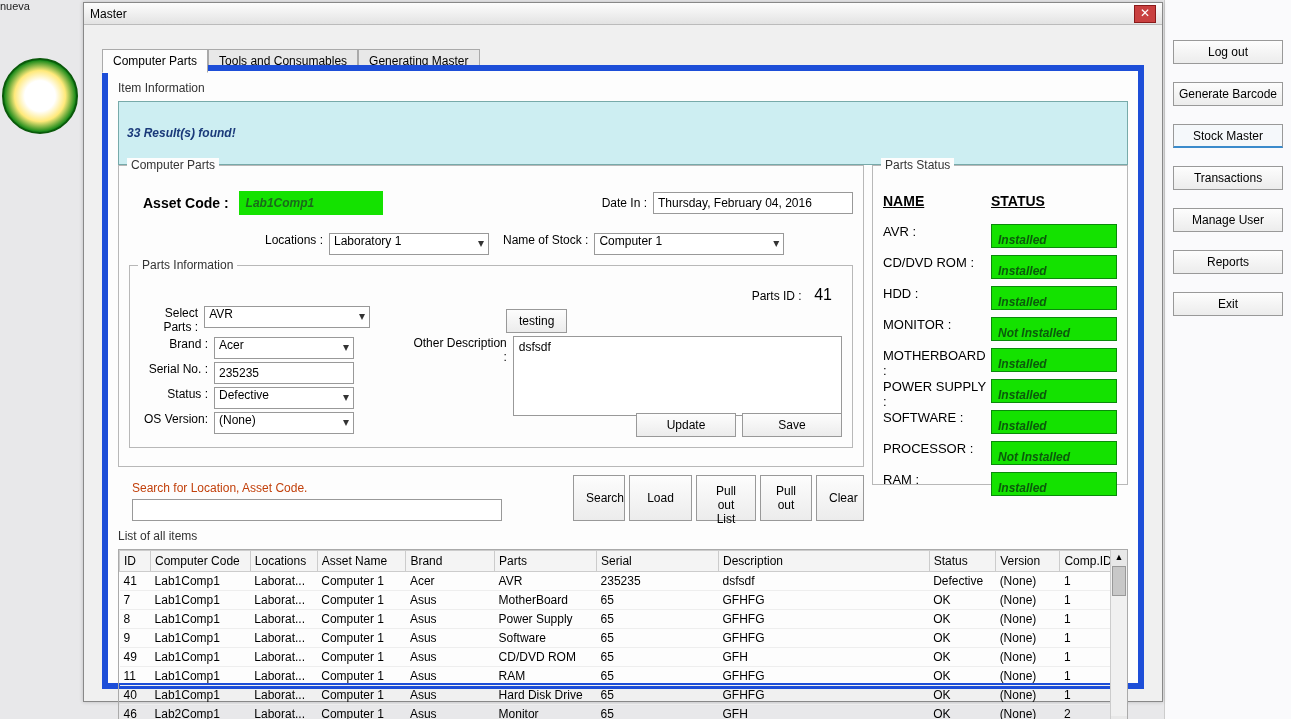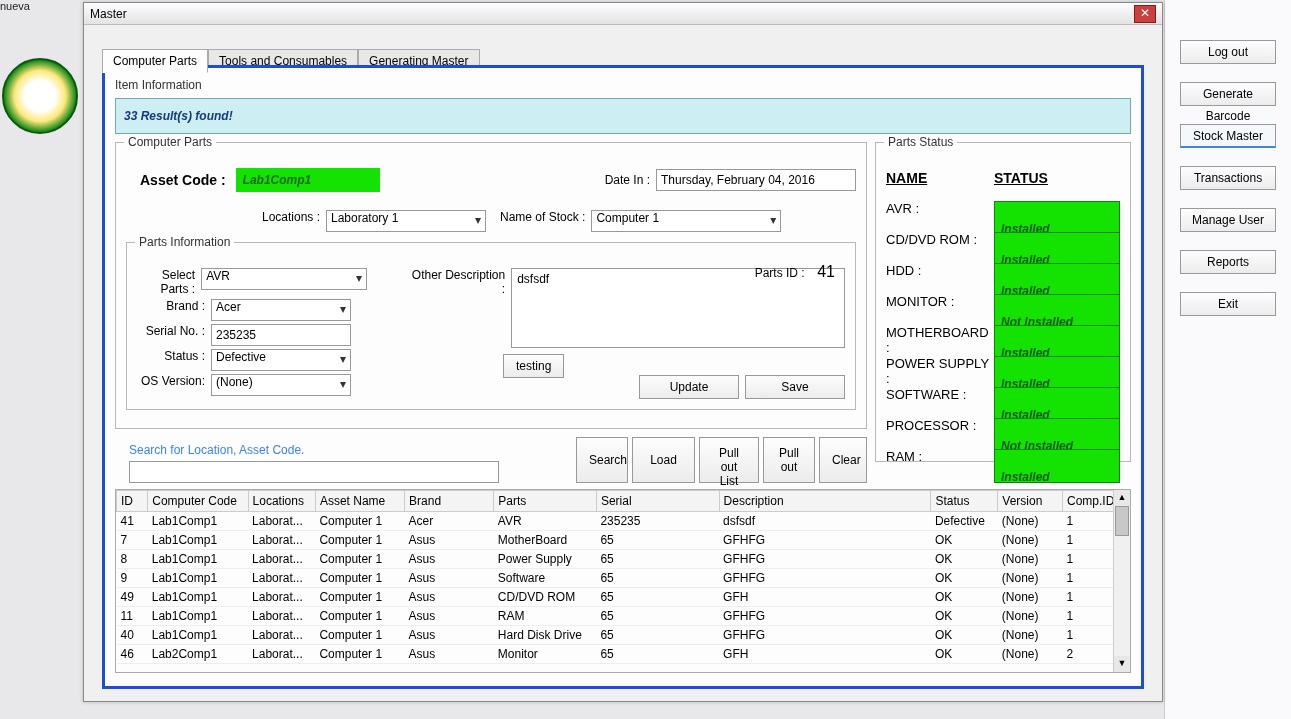--- a/index.html
+++ b/index.html
@@ -1,51 +1,51 @@
 <!DOCTYPE html>
 <html><head>
 <meta charset="utf-8">
 <style>
 * { box-sizing: border-box; font-family: 'Segoe UI', Tahoma, sans-serif; font-size: 12px; }
 body { margin: 0; background: #e8e8ea; width: 1291px; height: 719px; position: relative; overflow: hidden; }
 .sidebar-right { position: absolute; right: 0; top: 0; width: 127px; height: 100%; background: #fafafc; border-left: 1px solid #ccc; padding-top: 36px; }
-.sidebar-btn { display: block; width: 96px; margin: 4px auto 18px; height: 24px; background: linear-gradient(#fdfdfd,#ececec); border: 1px solid #999; cursor: pointer; text-align: center; line-height: 22px; }
+.sidebar-btn { display: block; width: 110px; margin: 4px auto 18px; height: 24px; background: linear-gradient(#fdfdfd,#ececec); border: 1px solid #999; cursor: pointer; text-align: center; line-height: 22px; }
 .sidebar-btn.active { border-bottom: 2px solid #3a8bcc; background: #f5f8fb; }
 .logo { position: absolute; left: 2px; top: 58px; width: 80px; height: 80px; }
 .logo-circle { width: 76px; height: 76px; border-radius: 50%; background: radial-gradient(#fff 30%, #ffe97a 50%, #1a8a1a 70%); border: 2px solid #0b5a0b; position: relative; }
 .topleft { position: absolute; left: 0; top: 0; font-size: 11px; color: #222; }
 .window { position: absolute; left: 83px; top: 2px; width: 1080px; height: 700px; background: #f0f0f0; border: 1px solid #888; box-shadow: 0 0 4px rgba(0,0,0,.2); }
 .titlebar { height: 22px; background: linear-gradient(#fdfdfd,#e3e3e3); border-bottom: 1px solid #bbb; padding: 0 6px; line-height: 22px; display: flex; justify-content: space-between; }
 .closebtn { width: 22px; height: 18px; margin-top: 2px; background: #c94040; border: 1px solid #8a1a1a; color: #fff; text-align: center; line-height: 14px; font-size: 12px; cursor: pointer; }
 .tabrow { margin: 24px 0 0 18px; display: flex; }
 .tab { padding: 4px 10px; border: 1px solid #aaa; background: #e8e8e8; cursor: pointer; }
 .tab.active { background: #fdfdfd; border-bottom: 1px solid #fdfdfd; position: relative; z-index: 2; }
-.panel { position: absolute; left: 18px; top: 62px; right: 18px; bottom: 12px; border: 3px solid #1d4ed8; background: #fdfdfd; padding: 8px 10px; }
+.panel { position: absolute; left: 18px; top: 62px; right: 18px; bottom: 12px; border: 6px solid #1d4ed8; background: #fdfdfd; padding: 8px 10px; }
 .section-label { display: block; margin: 2px 0 6px 0; color: #333; }
-.result-bar { border: 1px solid #7aa; background: #cdeef2; padding: 10px 8px; color: #1a3a7a; font-style: italic; font-weight: bold; margin-bottom: 8px; }
+.result-bar { border: 1px solid #7aa; background: #cdeef2; padding: 24px 8px; color: #1a3a7a; font-style: italic; font-weight: bold; }
 .groupbox { border: 1px solid #b8b8b8; position: relative; padding: 22px 10px 10px 10px; margin-bottom: 8px; }
 .groupbox > .legend { position: absolute; top: -8px; left: 8px; background: #fdfdfd; padding: 0 4px; color: #333; }
 .flex-top { display: flex; }
 .leftcol { flex: 1; }
 .rightcol { width: 256px; margin-left: 8px; }
 .row { display: flex; margin: 3px 0; }
 .lbl { text-align: right; padding-right: 6px; }
 .assetcode-lbl { font-weight: bold; font-size: 14px; margin-left: 14px; }
 .assetcode-val { width: 144px; height: 24px; background: #14e200; border: 1px solid #14e200; color: #1a6a1a; font-style: italic; font-weight: bold; padding: 0 6px; line-height: 22px; }
 input[type=text], .combo { border: 1px solid #999; height: 22px; padding: 0 4px; background: #fff; }
 .combo { position: relative; padding-right: 18px; }
 .combo::after { content: '▾'; position: absolute; right: 4px; top: 2px; color: #333; }
 .textarea { border: 1px solid #999; height: 80px; width: 340px; padding: 3px 5px; background: #fff; }
 .btn { background: linear-gradient(#fdfdfd,#ececec); border: 1px solid #999; cursor: pointer; height: 24px; padding: 0 12px; }
 .btn-tall { height: 46px; }
 .parts-status-name { font-weight: bold; font-size: 14px; text-decoration: underline; }
 .status-row { display: flex; align-items: flex-start; margin: 5px 0; height: 26px; }
 .status-lbl { flex: 1; font-size: 13px; }
-.status-val { width: 126px; height: 24px; background: #14e200; border: 1px solid #0a8a0a; color: #0b5a0b; font-style: italic; font-weight: bold; padding: 16px 6px; line-height: 22px; }
-.searchlbl { color: #3b82f6; margin-left: 14px; }
+.status-val { width: 126px; height: 24px; background: #14e200; border: 1px solid #0a8a0a; color: #0b5a0b; font-style: italic; font-weight: bold; padding: 4px 6px; line-height: 22px; }
+.searchlbl { color: #c2410c; margin-left: 14px; }
 .searchbox { width: 370px; height: 24px; border: 1px solid #999; display: block; margin: 4px 0 0 14px; }
 .btn-group { display: flex; gap: 4px; align-items: flex-start; }
 .table-wrap { border: 1px solid #aaa; height: 184px; overflow: hidden; position: relative; }
 table { border-collapse: collapse; width: 100%; }
 th { background: #f4f4f4; border: 1px solid #ccc; padding: 3px 4px; text-align: left; font-weight: normal; font-size: 12px; position: sticky; top: 0; }
 td { border-bottom: 1px solid #eee; padding: 2px 4px; font-size: 12px; white-space: nowrap; overflow: hidden; }
 .vscroll { position:absolute; right:0; top:0; bottom:0; width:17px; background:#f0f0f0; border-left:1px solid #ccc;}
 .vscroll .thumb { position:absolute; top:16px; left:1px; right:1px; height:30px; background:#c8c8c8; border:1px solid #999;}
 .vscroll .arrow { position:absolute; left:0; right:0; height:16px; text-align:center; line-height:14px; background:#e8e8e8; font-size:9px;}
 </style>
@@ -102,21 +102,21 @@
 
           <div class="row" style="justify-content:flex-start;margin-top:18px;">
             <span class="lbl" style="width:200px;">Locations :</span>
             <div class="combo" style="width:160px;">Laboratory 1</div>
             <span class="lbl" style="margin-left:14px;">Name of Stock :</span>
             <div class="combo" style="width:190px;">Computer 1</div>
           </div>
 
           <div class="groupbox" style="margin-top:10px;">
             <span class="legend">Parts Information</span>
-            <div style="display:flex;">
+            <div style="display:flex;margin-top:15px;">
               <div style="width:230px;">
                 <div class="row">
                     <span class="lbl" style="width:74px;">Select Parts :</span>
                     <div class="combo" style="width:190px;">AVR</div>
                   </div>
                 <div class="row">
                     <span class="lbl" style="width:74px;">Brand :</span>
                     <div class="combo" style="width:140px;">Acer</div>
                   </div>
                 <div class="row">
@@ -126,27 +126,27 @@
                 <div class="row">
                     <span class="lbl" style="width:74px;">Status :</span>
                     <div class="combo" style="width:140px;">Defective</div>
                   </div>
                 <div class="row">
                     <span class="lbl" style="width:74px;">OS Version:</span>
                     <div class="combo" style="width:140px;">(None)</div>
                   </div>
               </div>
               <div style="margin-left:40px;">
+                <div class="row" style="margin-top:6px;">
+                  <span style="width:96px;"></span>
+                  <button class="btn">testing</button>
+                </div>
                 <div class="row" style="align-items:flex-start;">
                   <span class="lbl">Other Description :</span>
                   <div class="textarea">dsfsdf</div>
-                </div>
-                <div class="row" style="margin-top:6px;">
-                  <span style="width:96px;"></span>
-                  <button class="btn">testing</button>
                 </div>
               </div>
             </div>
             <div style="position:absolute;right:20px;top:20px;font-weight:normal;font-size:15px;">
               <span>Parts ID :</span>&nbsp;&nbsp;
               <span style="font-size:16px;">41</span>
             </div>
             <div style="position:absolute;right:10px;bottom:10px;display:flex;gap:6px;">
               <button class="btn" style="width:100px;">Update</button>
               <button class="btn" style="width:100px;">Save</button>
@@ -211,20 +211,21 @@
               </div>
               <div class="status-row">
                 <span class="status-lbl">RAM :</span>
                 <div class="status-val">Installed</div>
               </div>
             </div>
         </div>
       </div>
     </div>
 
+    <span class="section-label">List of all items</span>
     <div class="table-wrap">
       <table>
         <thead>
             <tr id="thead-row">
               <th style="width: 28px;">ID</th>
               <th style="width: 90px;">Computer Code</th>
               <th style="width: 60px;">Locations</th>
               <th style="width: 80px;">Asset Name</th>
               <th style="width: 80px;">Brand</th>
               <th style="width: 90px;">Parts</th>

